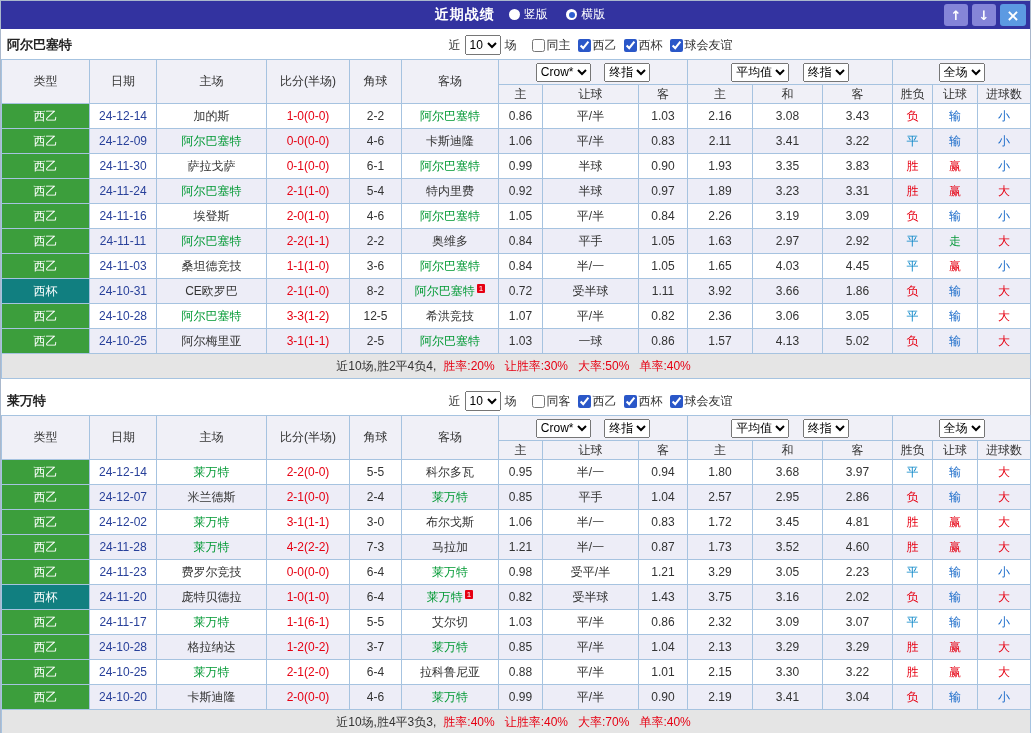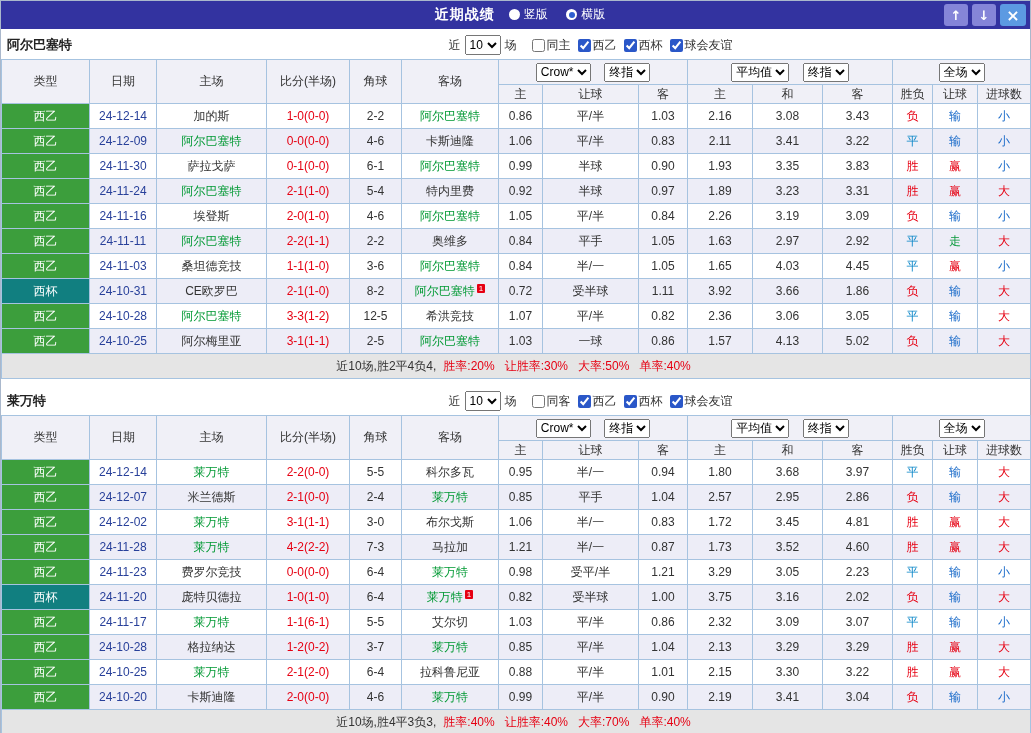--- a/index.html
+++ b/index.html
@@ -534,21 +534,21 @@
             </tr>
             <tr>
               <td class="league cup">西杯</td>
               <td class="date">24-11-20</td>
               <td class="team"><span>庞特贝德拉</span></td>
               <td class="score">1-0(1-0)</td>
               <td class="corner">6-4</td>
               <td class="team"><span class="featured">莱万特</span><sup class="badge">1</sup></td>
               <td class="num">0.82</td>
               <td class="num">受半球</td>
-              <td class="num">1.00</td>
+              <td class="num">1.43</td>
               <td class="num">3.75</td>
               <td class="num">3.16</td>
               <td class="num">2.02</td>
               <td class="res" style="color: rgb(230, 0, 18);">负</td>
               <td class="res" style="color: rgb(23, 105, 201);">输</td>
               <td class="res" style="color: rgb(230, 0, 18);">大</td>
             </tr>
             <tr>
               <td class="league liga">西乙</td>
               <td class="date">24-11-17</td>

